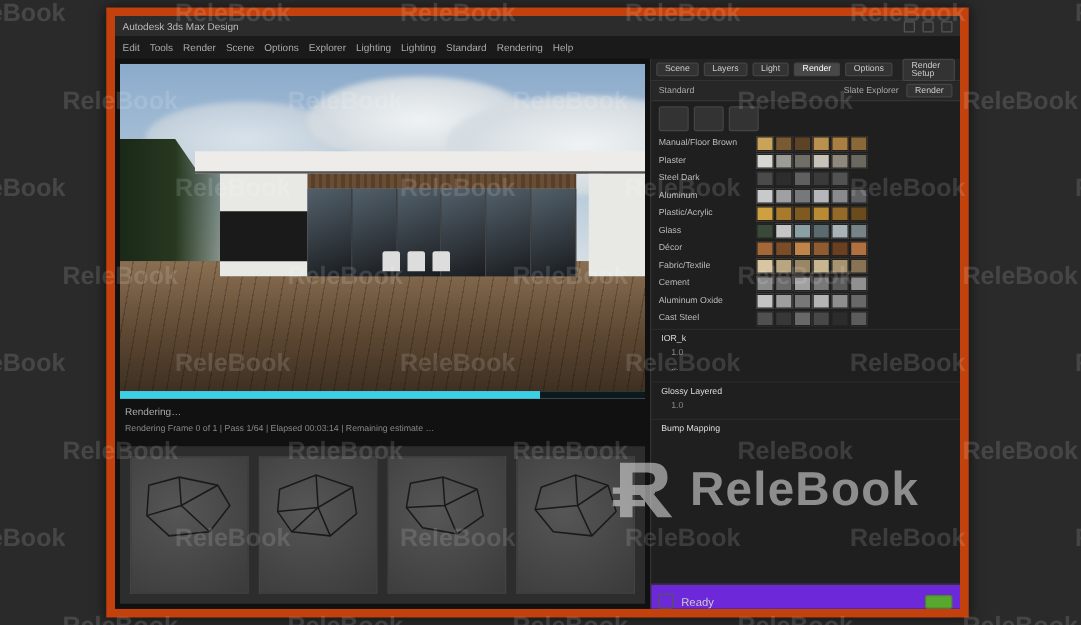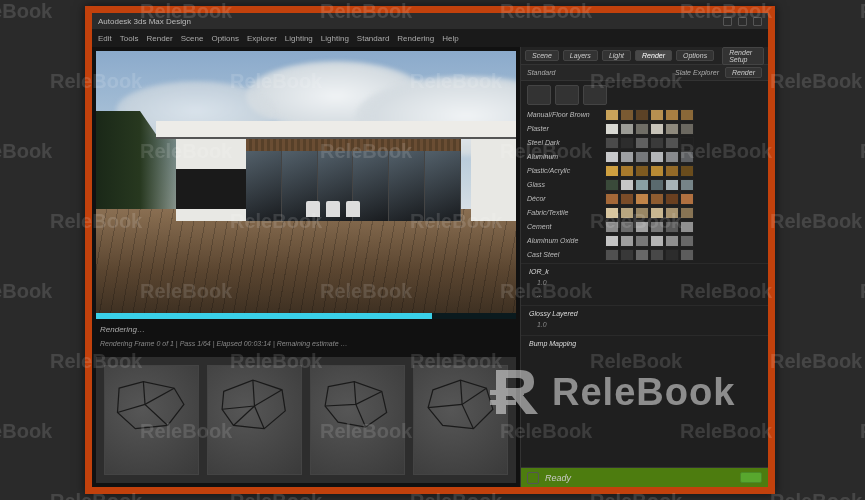--- a/index.html
+++ b/index.html
@@ -2,21 +2,21 @@
 <html><head>
 <meta charset="utf-8">
 <style>
   * { box-sizing: border-box; margin: 0; padding: 0; font-family: "Segoe UI", Arial, sans-serif; }
   body { width: 865px; height: 500px; background: #2a2a2a; overflow: hidden; position: relative; color: #ccc; font-size: 9px; }
   .window { position: absolute; left: 85px; top: 6px; width: 690px; height: 488px; background: #1b1b1b; border: 7px solid #c2410c; box-shadow: 0 0 10px rgba(0,0,0,.6); }
   .titlebar { height: 16px; background: #2c2c2c; display: flex; align-items: center; padding: 0 6px; gap: 6px; font-size: 8px; color: #bbb; }
   .titlebar .spacer { flex: 1; }
   .winctl { width: 9px; height: 9px; border: 1px solid #555; border-radius: 1px; display: inline-block; }
   .menubar { height: 18px; background: #1a1a1a; display: flex; align-items: center; padding: 0 6px; gap: 8px; font-size: 8px; color: #aaa; overflow: hidden; white-space: nowrap; }
-  .content { display: flex; height: calc(100% - 16px - 18px); font-style: italic; }
+  .content { display: flex; height: calc(100% - 16px - 18px); }
   .left { flex: 1; background: #111; display: flex; flex-direction: column; }
   .right { width: 248px; background: #1f1f1f; border-left: 1px solid #333; display: flex; flex-direction: column; }
   
   .viewport { position: relative; flex: 0 0 268px; margin: 4px 4px 0 4px; background: #000; overflow: hidden; }
   .render { position: absolute; inset: 0; }
   .sky { position: absolute; inset: 0; background: linear-gradient(#8baacb 0%, #a6bfd6 25%, #c8d6e0 50%, #d8dfe5 60%); }
   .cloud { position: absolute; background: radial-gradient(ellipse at center, #f0f3f5 0%, #d5dce1 60%, rgba(200,210,218,0) 100%); border-radius: 50%; filter: blur(2px); }
   .c1 { width: 180px; height: 70px; left: 150px; top: 10px; }
   .c2 { width: 220px; height: 80px; left: 260px; top: 25px; }
   .c3 { width: 160px; height: 60px; left: 20px; top: 30px; opacity: .7; }
@@ -60,21 +60,21 @@
   .matnames div { height: 14px; padding: 2px 6px; font-size: 7px; color: #bbb; white-space: nowrap; overflow: hidden; }
   .swatchgrid { flex: 1; }
   .swatchrow { height: 14px; display: flex; gap: 1px; padding-right: 4px; }
   .sw { width: 14px; height: 12px; border: 1px solid #222; }
   .filler { flex: 1; }
 
   .paramgroup { padding: 4px 8px; font-size: 7px; color: #bbb; border-top: 1px solid #2a2a2a; }
   .paramgroup .ghdr { color: #ddd; margin-bottom: 2px; }
   .paramgroup .grow { color: #888; margin-left: 8px; line-height: 12px; }
 
-  .bottombar { height: 20px; background: #4d7c0f; border-top: 1px solid #333; display: flex; align-items: center; padding: 0 6px; gap: 6px; margin-top: auto; }
+  .bottombar { height: 20px; background: #6d28d9; border-top: 1px solid #333; display: flex; align-items: flex-end; padding: 0 6px; gap: 6px; margin-top: auto; }
   .bicon { width: 12px; height: 12px; border: 1px solid #555; border-radius: 2px; }
 
   
   .wm { position: absolute; inset: 0; pointer-events: none; overflow: hidden; opacity: .13; }
   .wm span { position: absolute; font-size: 20px; font-weight: 600; color: #fff; white-space: nowrap; }
   .wmbig { position: absolute; left: 490px; top: 370px; pointer-events: none; display: flex; align-items: center; gap: 12px; opacity: .55; }
   .wmbig .logo { width: 50px; height: 44px; }
   .wmbig .txt { font-size: 38px; font-weight: 700; color: #e8e8e8; letter-spacing: 1px; }
 </style>
 </head>

